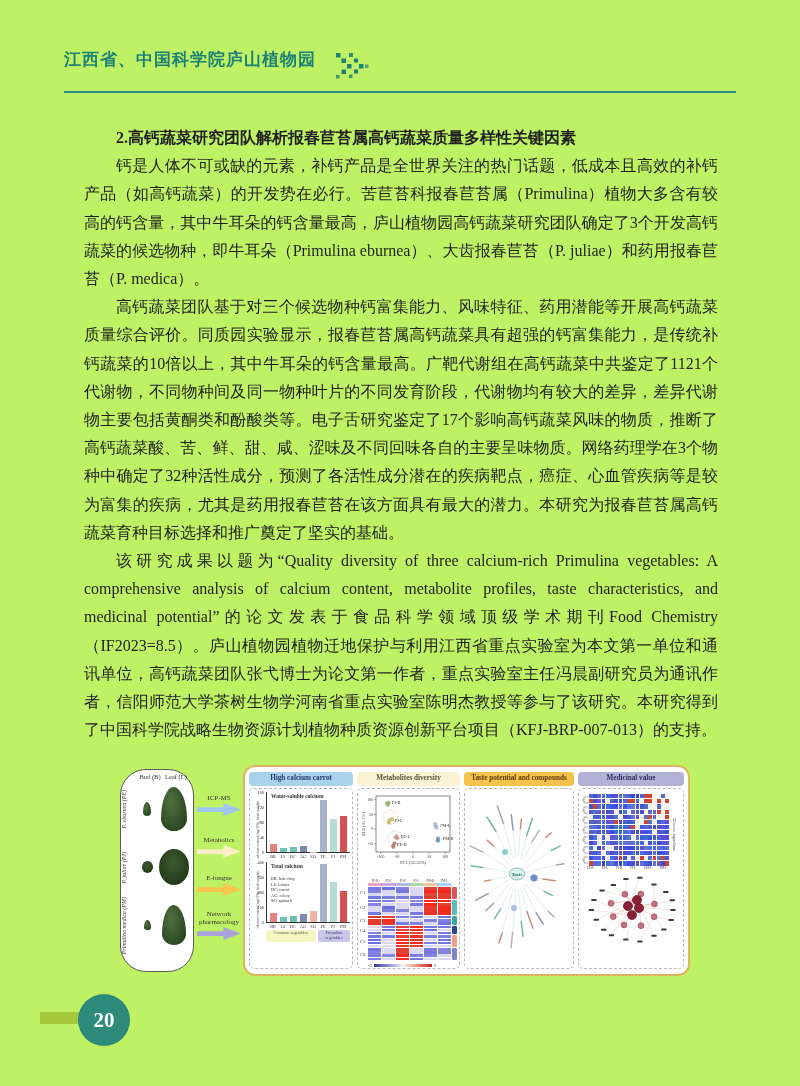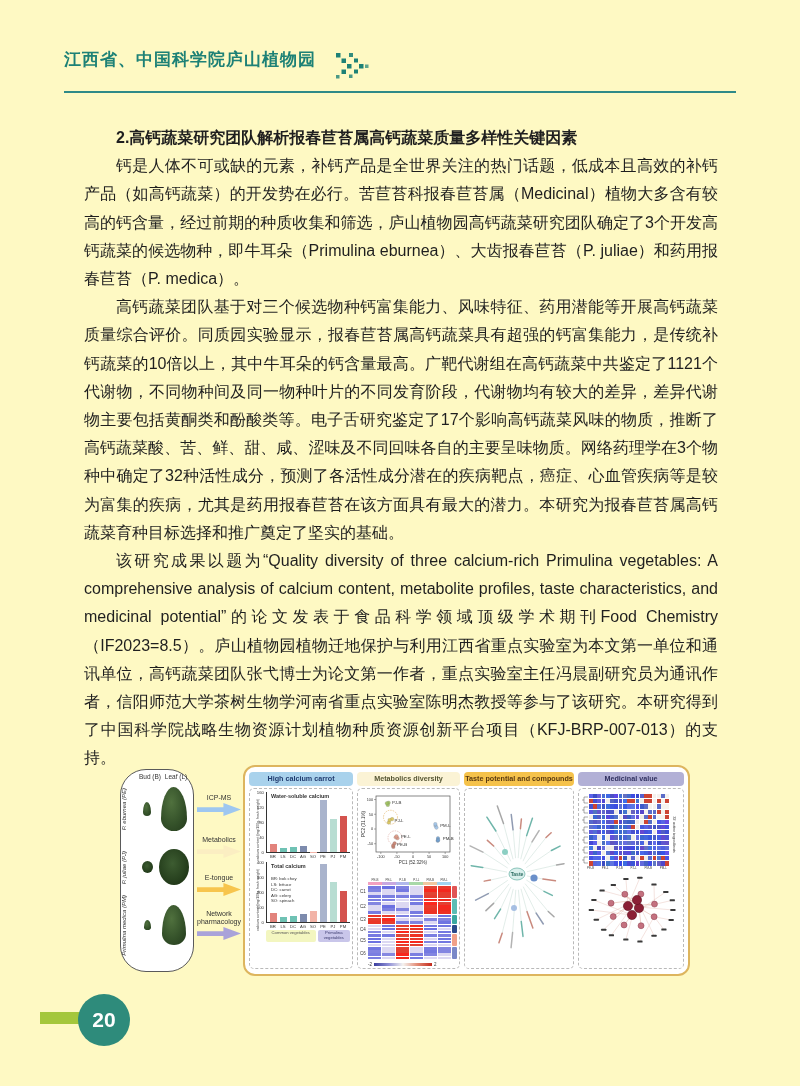--- a/index.html
+++ b/index.html
@@ -1,17 +1,17 @@
 <!DOCTYPE html>
 <html><head>
 <meta charset="utf-8">
 <style>
   html,body{margin:0;padding:0;background:#e8e8e8;}
-  .page{position:relative;width:800px;height:1086px;background:#fef9c3;margin:0 auto;
-        font-family:Liberation Sans, sans-serif;overflow:hidden;}
+  .page{position:relative;width:800px;height:1086px;background:#bef264;margin:0 auto;
+        font-family:Liberation Serif, serif;overflow:hidden;}
 
   
   .org{position:absolute;left:64px;top:48px;font-size:17px;font-weight:bold;
        color:#1d8176;letter-spacing:1px;}
   .logo{position:absolute;left:336px;top:52px;}
   .hrule{position:absolute;left:64px;top:91px;width:672px;height:2px;background:#2e8a88;}
 
   
   .article{position:absolute;left:84px;top:124px;width:634px;color:#1f1f1f;
            font-size:16px;line-height:28.2px;text-align:justify;}
@@ -119,21 +119,21 @@
           <rect x="18" y="17.5" width="4" height="4"></rect>
         <rect x="13" y="22.5" width="3.5" height="3.5" opacity="0.8"></rect>
         <rect x="29" y="12.5" width="3.5" height="3.5" opacity="0.7"></rect>
       </g>
     </svg>
   </div>
   <div class="hrule"></div>
 
   <div class="article">
     <p class="title">2.高钙蔬菜研究团队解析报春苣苔属高钙蔬菜质量多样性关键因素</p>
-    <p>钙是人体不可或缺的元素，补钙产品是全世界关注的热门话题，低成本且高效的补钙产品（如高钙蔬菜）的开发势在必行。苦苣苔科报春苣苔属（Medicinal）植物大多含有较高的钙含量，经过前期的种质收集和筛选，庐山植物园高钙蔬菜研究团队确定了3个开发高钙蔬菜的候选物种，即牛耳朵（Primulina eburnea）、大齿报春苣苔（P. juliae）和药用报春苣苔（P. medica）。</p>
+    <p>钙是人体不可或缺的元素，补钙产品是全世界关注的热门话题，低成本且高效的补钙产品（如高钙蔬菜）的开发势在必行。苦苣苔科报春苣苔属（Primulina）植物大多含有较高的钙含量，其中牛耳朵的钙含量最高，庐山植物园高钙蔬菜研究团队确定了3个开发高钙蔬菜的候选物种，即牛耳朵（Primulina eburnea）、大齿报春苣苔（P. juliae）和药用报春苣苔（P. medica）。</p>
     <p>高钙蔬菜团队基于对三个候选物种钙富集能力、风味特征、药用潜能等开展高钙蔬菜质量综合评价。同质园实验显示，报春苣苔属高钙蔬菜具有超强的钙富集能力，是传统补钙蔬菜的10倍以上，其中牛耳朵的钙含量最高。广靶代谢组在高钙蔬菜中共鉴定了1121个代谢物，不同物种间及同一物种叶片的不同发育阶段，代谢物均有较大的差异，差异代谢物主要包括黄酮类和酚酸类等。电子舌研究鉴定了17个影响高钙蔬菜风味的物质，推断了高钙蔬菜酸、苦、鲜、甜、咸、涩味及不同回味各自的主要呈味物质。网络药理学在3个物种中确定了32种活性成分，预测了各活性成分潜在的疾病靶点，癌症、心血管疾病等是较为富集的疾病，尤其是药用报春苣苔在该方面具有最大的潜力。本研究为报春苣苔属高钙蔬菜育种目标选择和推广奠定了坚实的基础。</p>
     <p>该研究成果以题为“Quality diversity of three calcium-rich Primulina vegetables: A comprehensive analysis of calcium content, metabolite profiles, taste characteristics, and medicinal potential”的论文发表于食品科学领域顶级学术期刊Food Chemistry（IF2023=8.5）。庐山植物园植物迁地保护与利用江西省重点实验室为本文第一单位和通讯单位，高钙蔬菜团队张弋博士为论文第一作者，重点实验室主任冯晨副研究员为通讯作者，信阳师范大学茶树生物学河南省重点实验室陈明杰教授等参与了该研究。本研究得到了中国科学院战略生物资源计划植物种质资源创新平台项目（KFJ-BRP-007-013）的支持。</p>
   </div>
 
   <div class="figure">
 
     <div class="species-box">
       <div class="sp-head">
         <span>Bud (B)</span>
         <span>Leaf (L)</span>
@@ -265,21 +265,21 @@
               </div>
             <div class="mc-groups">
               <div class="grp1">Common vegetables</div>
               <div class="grp2">Primulina vegetables</div>
             </div>
           </div>
         </div>
       </div>
 
       <div class="panel p2">
-        <div class="panel-chip chip1" style="background: rgb(251, 243, 213); color: rgb(85, 85, 51);">Metabolics diversity</div>
+        <div class="panel-chip chip1" style="background: rgb(251, 243, 213); color: rgb(85, 85, 51);">Metabolites diversity</div>
         <div class="panel-body">
           <div id="pca"><svg width="97" height="82" viewBox="0 0 97 82">
                 <rect x="16" y="4" width="74" height="56" fill="none" stroke="#555" stroke-width="0.7"></rect>
                 <line x1="20.82608695652174" y1="60" x2="20.82608695652174" y2="62" stroke="#555" stroke-width="0.5"></line>
                 <text x="20.82608695652174" y="66" font-size="3.8" text-anchor="middle" fill="#333">-100</text>
                 <line x1="36.91304347826087" y1="60" x2="36.91304347826087" y2="62" stroke="#555" stroke-width="0.5"></line>
                 <text x="36.91304347826087" y="66" font-size="3.8" text-anchor="middle" fill="#333">-50</text>
                 <line x1="53" y1="60" x2="53" y2="62" stroke="#555" stroke-width="0.5"></line>
                 <text x="53" y="66" font-size="3.8" text-anchor="middle" fill="#333">0</text>
                 <line x1="69.08695652173913" y1="60" x2="69.08695652173913" y2="62" stroke="#555" stroke-width="0.5"></line>

